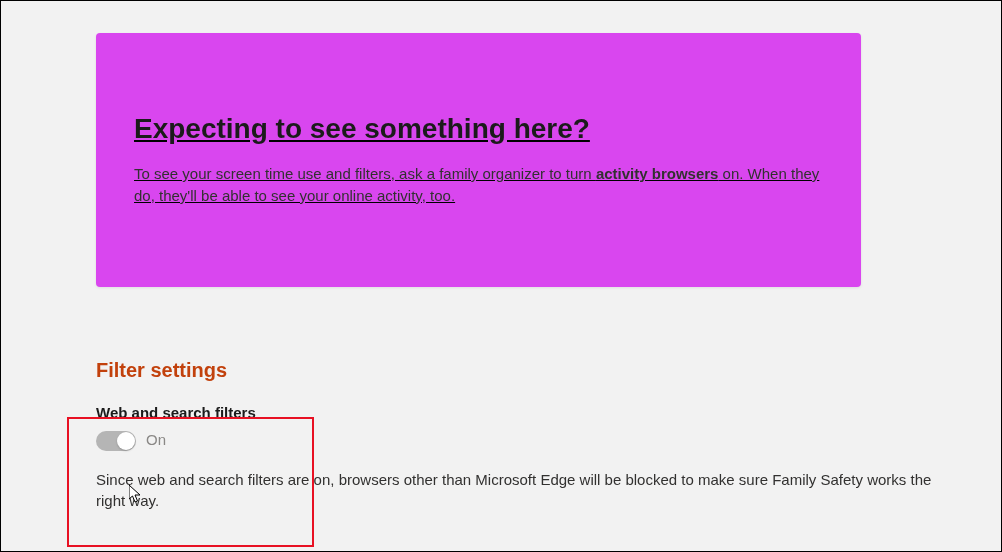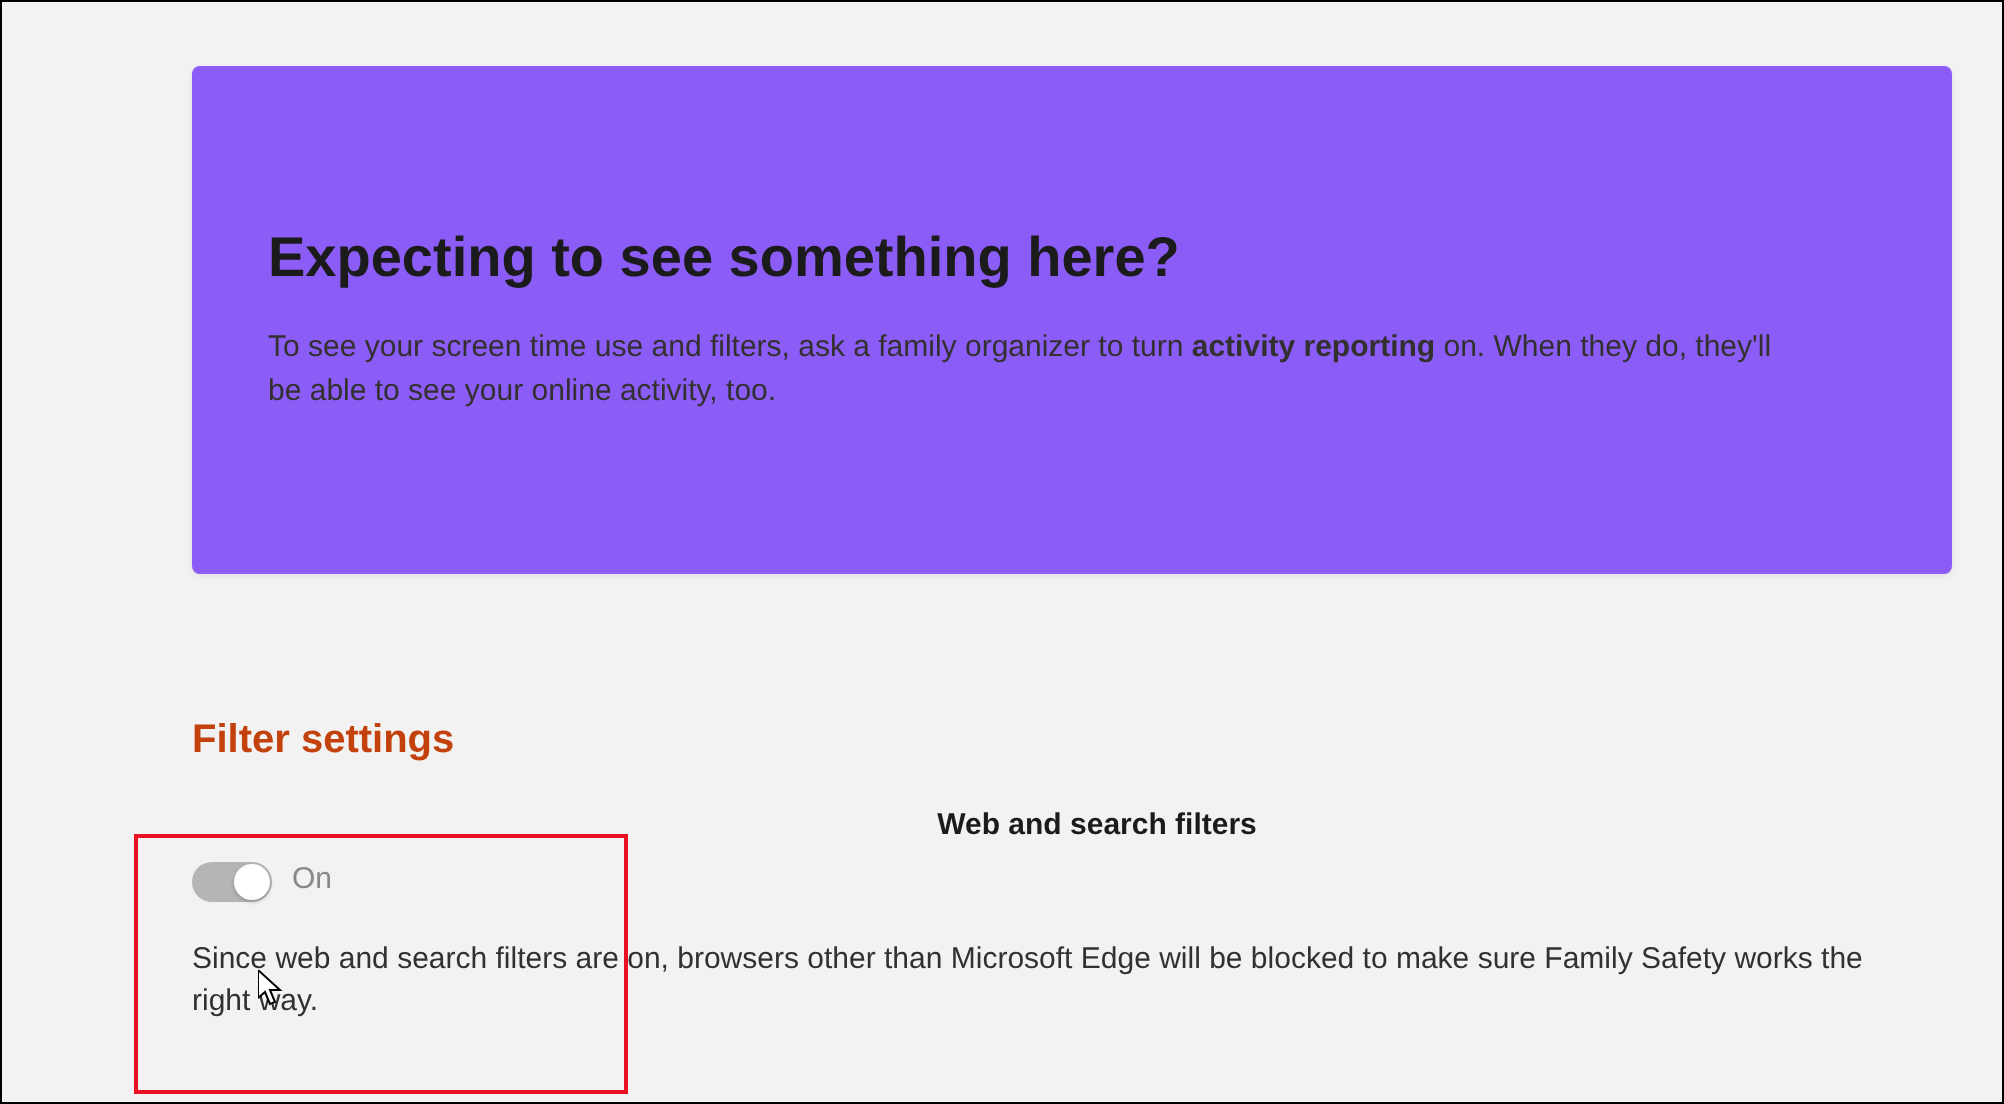--- a/index.html
+++ b/index.html
@@ -10,26 +10,27 @@
     body {
       font-family: 'Segoe UI', -apple-system, BlinkMacSystemFont, sans-serif;
       background: #f2f2f2;
       width: 1002px;
       height: 552px;
       overflow: hidden;
       position: relative;
       border: 1px solid #000;
     }
     .card {
-      background: #8b5cf6;
+      background: #d946ef;
       margin: 32px 0 0 95px;
-      width: 880px;
+      width: 765px;
       padding: 80px 38px 80px 38px;
       border-radius: 4px;
       box-shadow: 0 1px 3px rgba(0,0,0,0.08);
+      text-decoration: underline;
     }
     .card-title {
       font-size: 28px;
       font-weight: 600;
       color: #1b1b1b;
       margin-bottom: 18px;
     }
     .card-desc {
       font-size: 15px;
       color: #323130;
@@ -46,21 +47,20 @@
       margin: 72px 0 0 95px;
     }
     .filter-block {
       margin: 22px 0 0 95px;
     }
     .filter-label {
       font-size: 15px;
       font-weight: 600;
       color: #1b1b1b;
       margin-bottom: 10px;
-      text-align: center;
     }
     .toggle-row {
       display: flex;
       gap: 10px;
       margin-bottom: 18px;
     }
     .toggle {
       position: relative;
       width: 40px;
       height: 20px;
@@ -106,21 +106,21 @@
       pointer-events: none;
       z-index: 100;
     }
   </style>
 </head>
 <body>
 
 <div class="card">
   <h1 class="card-title">Expecting to see something here?</h1>
   <p class="card-desc">
-    <span>To see your screen time use and filters, ask a family organizer to turn </span><span class="bold">activity reporting</span><span> on. When they do, they'll be able to see your online activity, too.</span>
+    <span>To see your screen time use and filters, ask a family organizer to turn </span><span class="bold">activity browsers</span><span> on. When they do, they'll be able to see your online activity, too.</span>
   </p>
 </div>
 
 <h2 class="section-heading">Filter settings</h2>
 
 <div class="filter-block">
   <div class="filter-label">Web and search filters</div>
   <div class="toggle-row">
     <div class="toggle">
       <div class="toggle-knob"></div>

